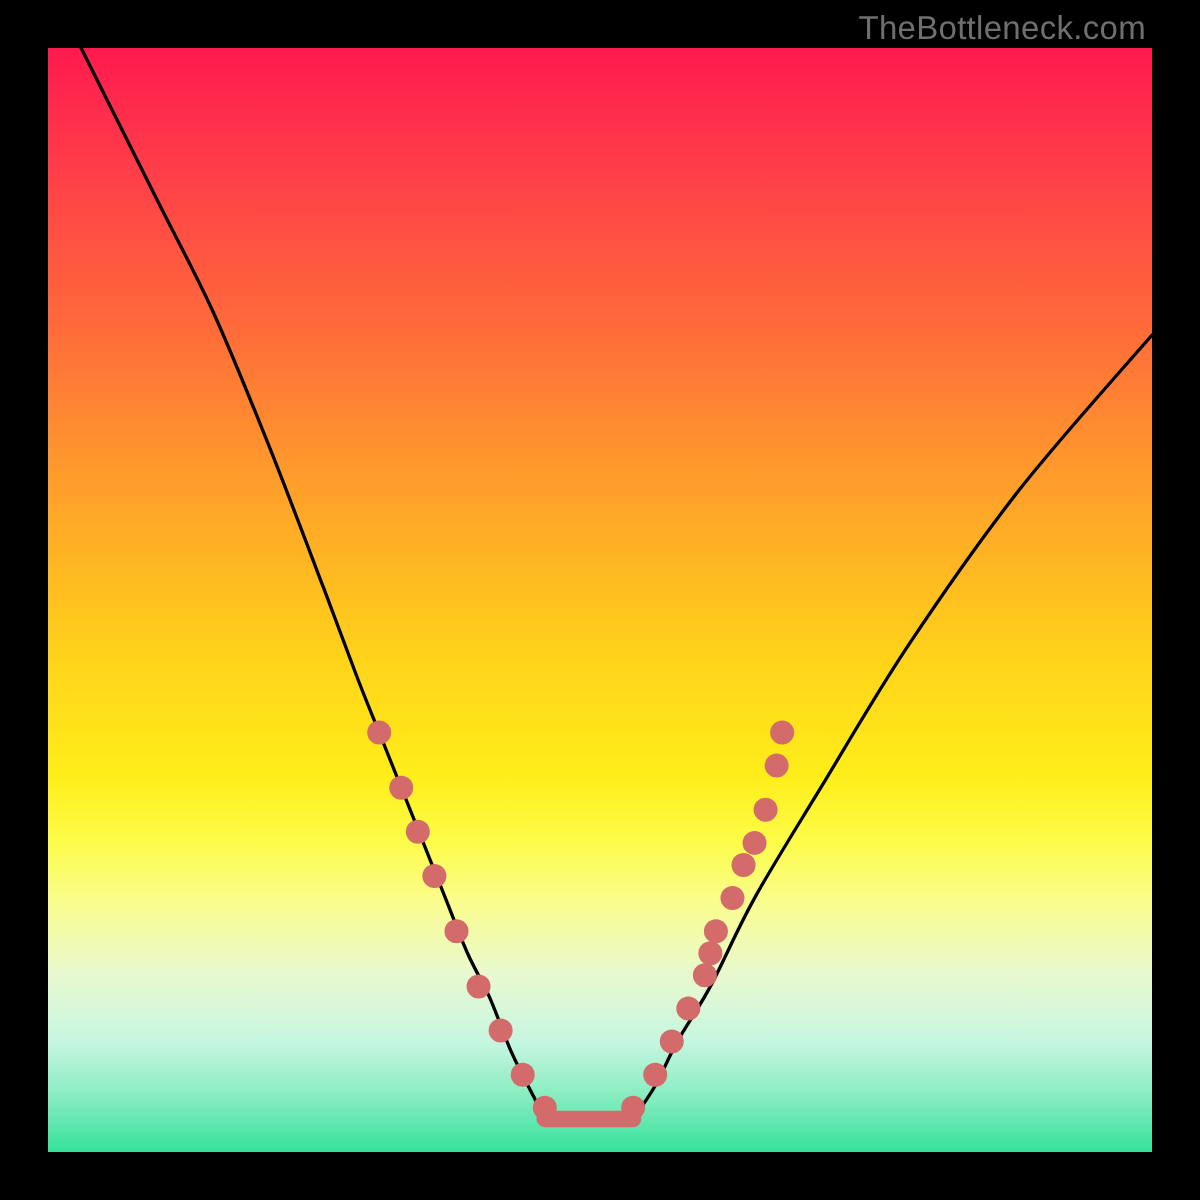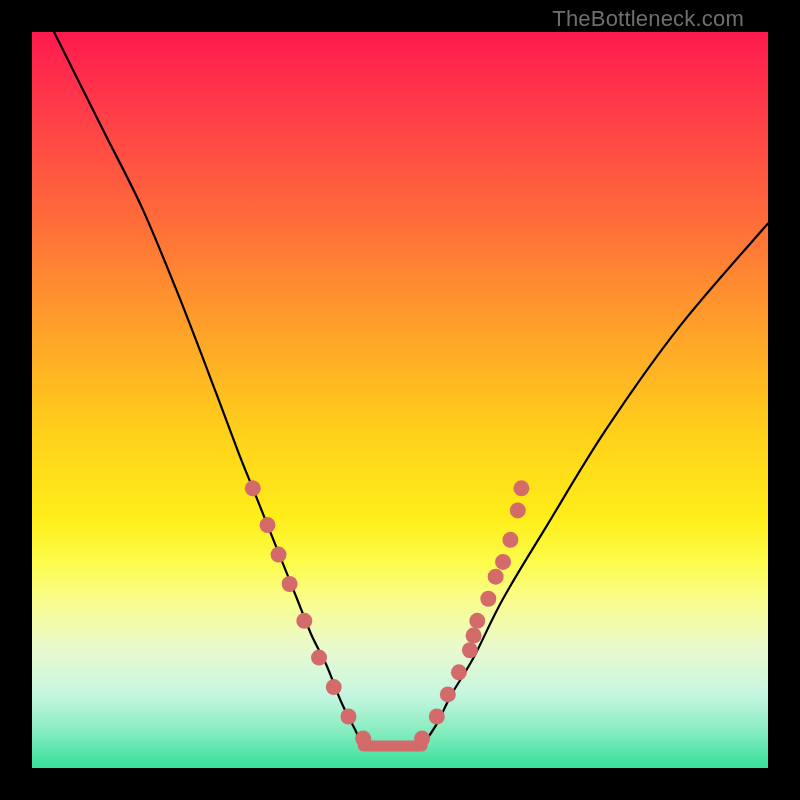--- a/index.html
+++ b/index.html
@@ -9,20 +9,21 @@
     height: 800px;
     background: #000;
     overflow: hidden;
     font-family: Arial, Helvetica, sans-serif;
   }
   .frame {
     position: relative;
     width: 756px;
     height: 800px;
     background: #000;
+    padding-left: 20px;
   }
   .plot {
     position: absolute;
     left: 32px;
     top: 32px;
     width: 736px;
     height: 736px;
     
     background: linear-gradient(
       to bottom,

